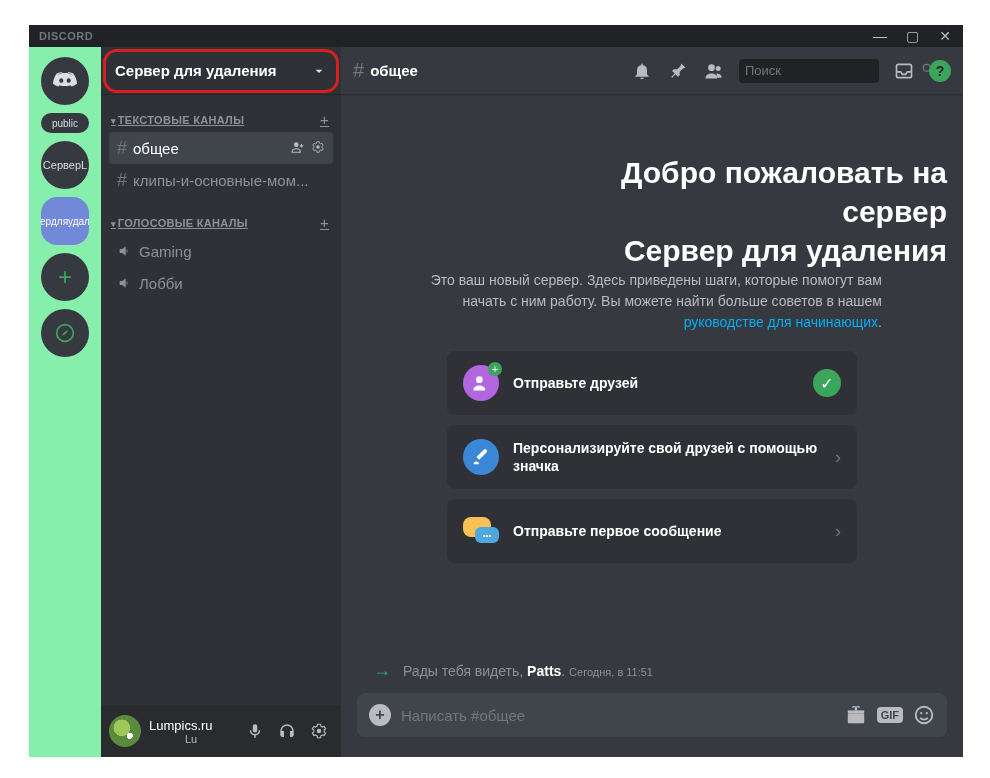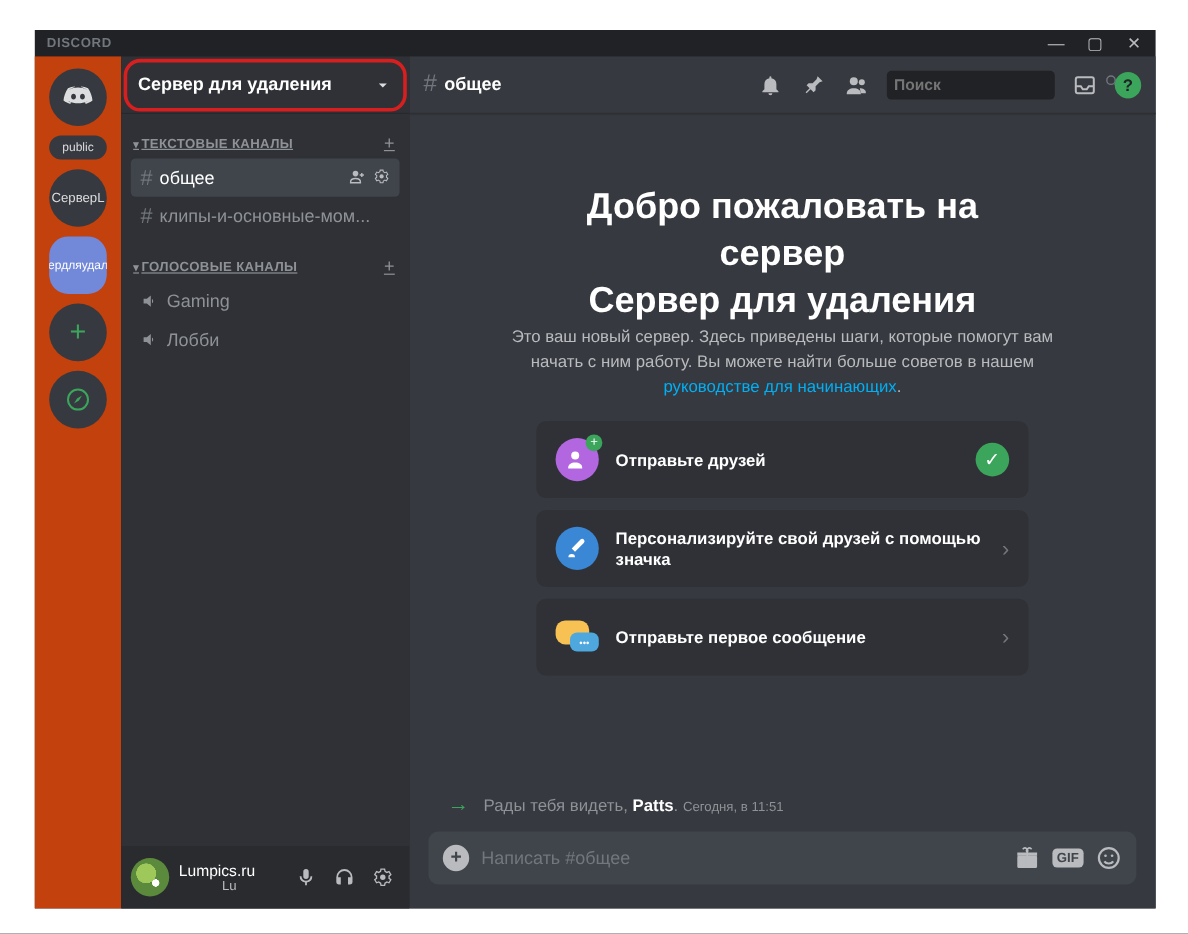--- a/index.html
+++ b/index.html
@@ -2,21 +2,21 @@
 <html><head>
 <meta charset="utf-8">
 <style>
 * { margin: 0; padding: 0; box-sizing: border-box; font-family: "Segoe UI", Arial, sans-serif; }
 body { background: #fff; width: 990px; height: 778px; overflow: hidden; }
 .window { position: absolute; left: 29px; top: 25px; width: 934px; height: 732px; background: #202225; display: flex; flex-direction: column; }
 .titlebar { height: 22px; display: flex; align-items: center; justify-content: space-between; padding: 0 4px 0 10px; color: #72767d; }
 .titlebar-left { font-size: 11px; font-weight: 700; letter-spacing: 0.5px; }
 .titlebar-right span { width: 28px; height: 22px; display: inline-flex; align-items: center; justify-content: center; color: #b9bbbe; cursor: pointer; font-size: 14px; font-weight: 300; }
 .main { flex: 1; display: flex; min-height: 0; }
-.servers { width: 72px; background: #c2410c; display: flex; flex-direction: column; align-items: center; padding-top: 10px; gap: 8px; }
+.servers { width: 72px; background: #86efac; display: flex; flex-direction: column; align-items: center; padding-top: 10px; gap: 8px; }
 .server-pill { width: 48px; height: 48px; border-radius: 24px; background: #36393f; display: flex; align-items: center; justify-content: center; cursor: pointer; color: #dcddde; }
 .server-pill.home { color: #dcddde; }
 .server-pill.public-label { height: 20px; border-radius: 10px; font-size: 10px; color: #dcddde; background: #36393f; padding: 0 6px; }
 .server-pill.text-icon { font-size: 11px; color: #dcddde; }
 .server-pill.active { background: #7289da; border-radius: 16px; color: #fff; font-size: 10px; overflow:hidden; white-space:nowrap; }
 .server-pill.add { color: #3ba55c; font-size: 24px; }
 .server-pill.explore { background: #36393f; color: #3ba55c; }
 .channels { width: 240px; background: #2f3136; display: flex; flex-direction: column; position:relative; }
 .server-header { height: 48px; border-bottom: 1px solid #26282c; display: flex; align-items: center; justify-content: space-between; padding: 0 14px; cursor: pointer; }
 .server-header-name { color: #fff; font-weight: 600; font-size: 15px; }
@@ -40,25 +40,25 @@
 .user-sub { color: #b9bbbe; font-size: 11px; margin-left: 36px; }
 .user-icons { display: flex; gap: 4px; }
 .user-icons .ic { width: 28px; height: 28px; display: flex; align-items: center; justify-content: center; color: #b9bbbe; cursor: pointer; border-radius: 4px; }
 .content { flex: 1; background: #36393f; display: flex; flex-direction: column; min-width: 0; }
 .content-header { height: 48px; display: flex; align-items: center; padding: 0 12px; border-bottom: 1px solid #2d2f33; box-shadow: 0 1px 0 rgba(0,0,0,.1); }
 .ch-hash { color: #72767d; font-size: 20px; margin-right: 6px; }
 .ch-name { color: #fff; font-weight: 600; font-size: 15px; flex: 1; }
 .header-icons { display: flex; align-items: center; gap: 14px; }
 .header-icons .hic { width: 22px; height: 22px; color: #b9bbbe; cursor: pointer; display:flex; align-items:center; justify-content:center; }
 .search-box { width: 140px; height: 24px; background: #202225; border-radius: 4px; display: flex; align-items: center; padding: 0 6px; }
-.search-box input { flex: 1; background: transparent; border: 0; outline: 0; color: #dcddde; font-size: 13px; font-weight: bold; }
+.search-box input { flex: 1; background: transparent; border: 0; outline: 0; color: #dcddde; font-size: 13px; }
 .search-box .si { color: #72767d; }
 .help { width: 22px; height: 22px; border-radius: 50%; background: #3ba55c; color: #202225; display: flex; align-items: center; justify-content: center; font-weight: 700; font-size: 14px; cursor: pointer; }
 .content-body { flex: 1; overflow: auto; padding: 18px 16px 0 16px; display:flex; flex-direction:column; }
-.welcome { text-align: center; color: #fff; margin-top: 40px; }
+.welcome { text-align: right; color: #fff; margin-top: 40px; }
 .welcome h1 { font-size: 30px; font-weight: 800; line-height: 1.3; }
 .welcome p { color: #b9bbbe; font-size: 14px; line-height: 1.5; max-width: 460px; margin-left:auto; margin-right:auto; }
 .welcome a { color: #00aff4; text-decoration: none; }
 .cards { margin: 18px auto 24px auto; max-width: 410px; display: flex; flex-direction: column; gap: 10px; }
 .card { background: #2f3136; border-radius: 8px; padding: 14px 16px; display: flex; align-items: center; gap: 14px; cursor: pointer; }
 .card .cicon { width: 36px; height: 36px; border-radius: 50%; display: flex; align-items: center; justify-content: center; flex-shrink:0; }
 .card .clabel { flex: 1; color: #fff; font-weight: 600; font-size: 14px; line-height: 1.3; }
 .card .check { width: 28px; height: 28px; border-radius: 50%; background: #3ba55c; color: #fff; display: flex; align-items: center; justify-content: center; font-size: 16px; }
 .card .arrow-r { color: #72767d; font-size: 18px; }
 .divider-msg { display: flex; align-items: center; gap: 12px; color: #8e9297; font-size: 14px; padding: 6px 0 12px 16px; margin-top:auto; }

